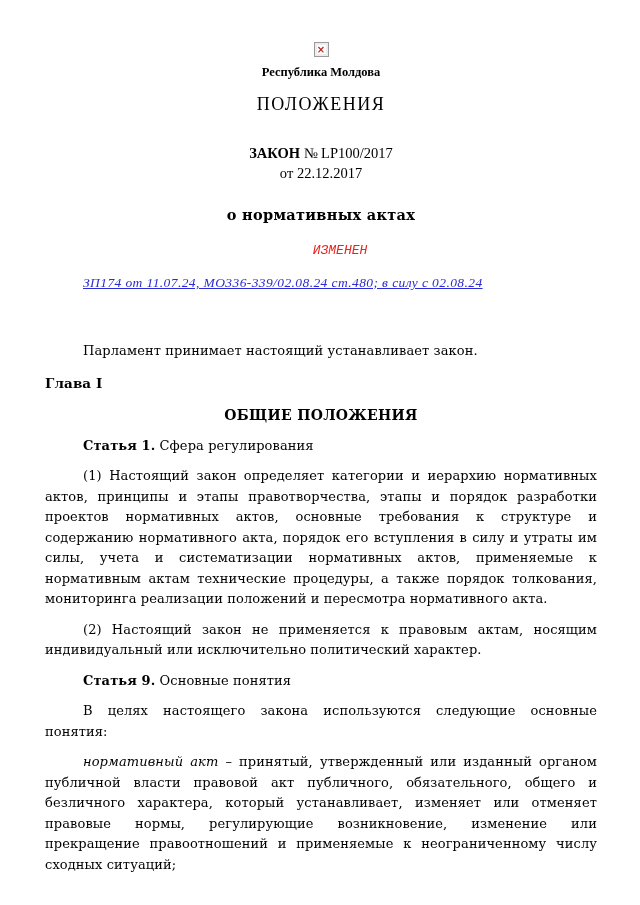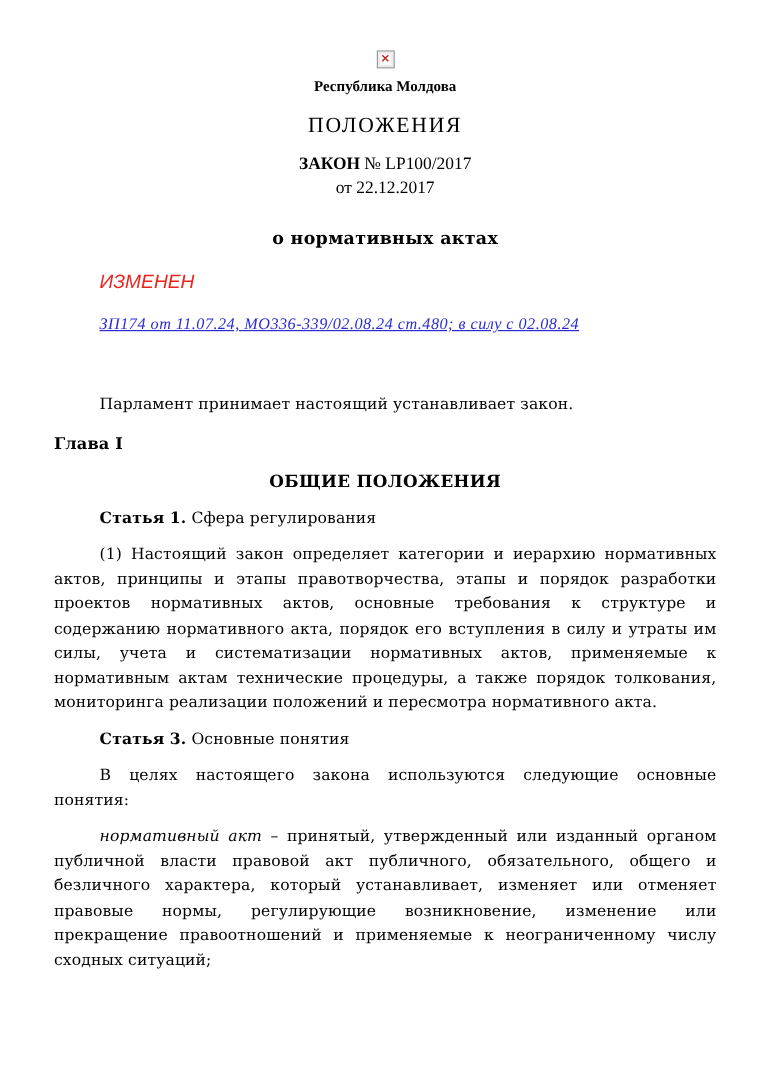--- a/index.html
+++ b/index.html
@@ -41,43 +41,44 @@
     font-size:12.5px;font-weight:bold;
     margin-top:8px;
   }
   .institution{
     font-family:"Liberation Serif", serif;
     font-size:18px;letter-spacing:1.5px;
     margin-top:14px;
   }
   .law-line{
     font-family:"Liberation Serif", serif;
-    font-size:14.5px;margin-top:12px;line-height:20px;
+    font-size:14.5px;margin-top:28px;line-height:20px;
   }
   .law-line .law-type{font-weight:bold;}
   .law-date{
     font-family:"Liberation Serif", serif;
     font-size:14.5px;line-height:20px;
   }
   .law-title{
     font-size:14.5px;font-weight:bold;
     margin-top:23px;letter-spacing:0.3px;text-align:center;
   }
   .publication{
     font-family:"Liberation Serif", serif;
     font-size:12px;
     margin-top:30px;
     white-space:nowrap;
   }
   .amend-status{
-    font-family:Liberation Sans, sans-serif;
+    font-family:Liberation Mono, monospace;
     font-style:italic;
-    font-size:16px;
+    font-size:13px;
     color:var(--red);
     margin:20px 0 0 38px;
+    text-align:center;
   }
   .amend-link-row{margin:14px 0 0 38px;}
   .amend-link{
     font-family:"Liberation Serif", serif;
     font-style:italic;
     font-size:13.5px;
     color:var(--blue);
     text-decoration:underline;
     letter-spacing:0.4px;
   }
@@ -139,23 +140,24 @@
   <p class="para chapter-heading">Глава I</p>
 
   <p class="para chapter-title">ОБЩИЕ ПОЛОЖЕНИЯ</p>
 
   <p class="para article-heading">
     <span class="article-label">Статья 1.</span><span> Сфера регулирования</span>
   </p>
 
   <p class="para">(1) Настоящий закон определяет категории и иерархию нормативных актов, принципы и этапы правотворчества, этапы и порядок разработки проектов нормативных актов, основные требования к структуре и содержанию нормативного акта, порядок его вступления в силу и утраты им силы, учета и систематизации нормативных актов, применяемые к нормативным актам технические процедуры, а также порядок толкования, мониторинга реализации положений и пересмотра нормативного акта.</p>
 
+  <p class="para">(2) Настоящий закон не применяется к правовым актам, носящим индивидуальный или исключительно политический характер.</p>
 
   <p class="para article-heading">
-    <span class="article-label">Статья 3.</span><span> Основные понятия</span>
+    <span class="article-label">Статья 9.</span><span> Основные понятия</span>
   </p>
 
   <p class="para">В целях настоящего закона используются следующие основные понятия:</p>
 
   <p class="para">
     <span class="term">нормативный акт</span><span> – принятый, утвержденный или изданный органом публичной власти правовой акт публичного, обязательного, общего и безличного характера, который устанавливает, изменяет или отменяет правовые нормы, регулирующие возникновение, изменение или прекращение правоотношений и применяемые к неограниченному числу сходных ситуаций;</span>
   </p>
 
 </div>
 

